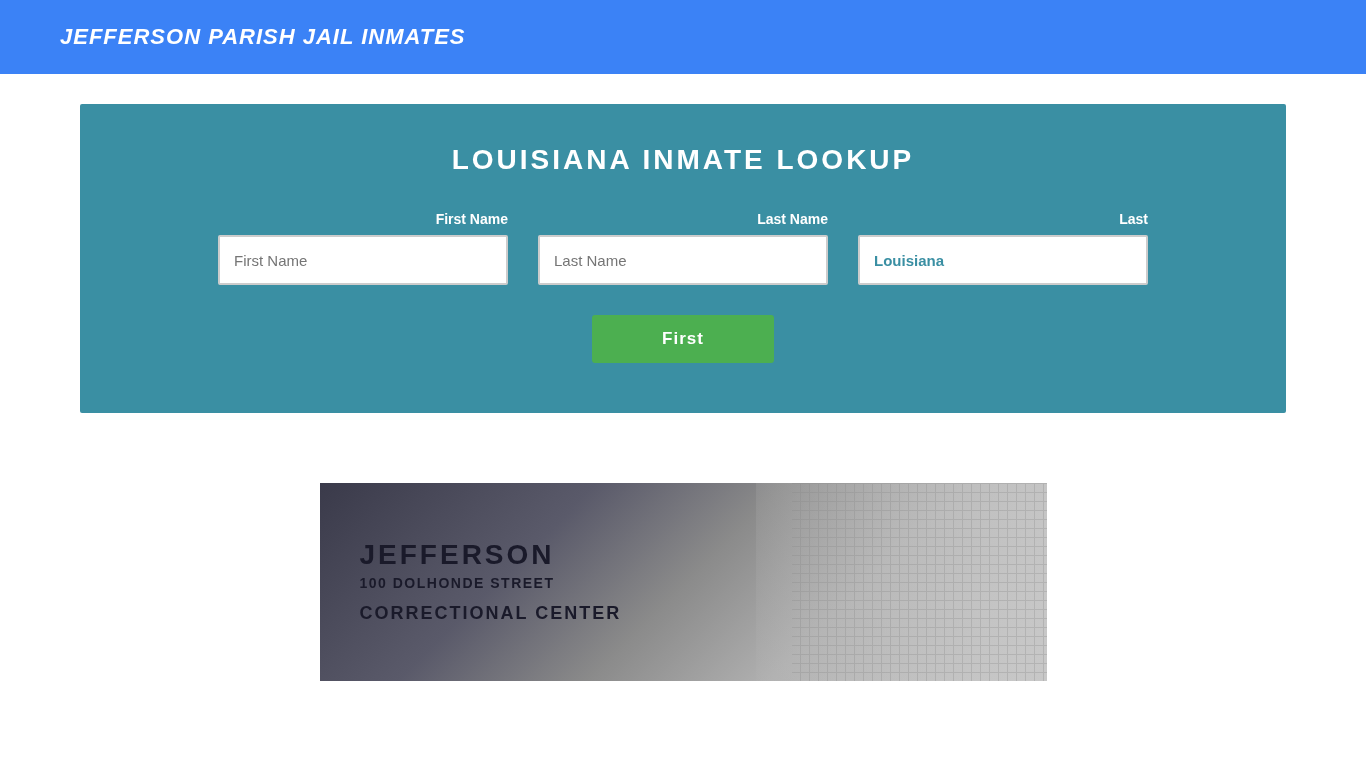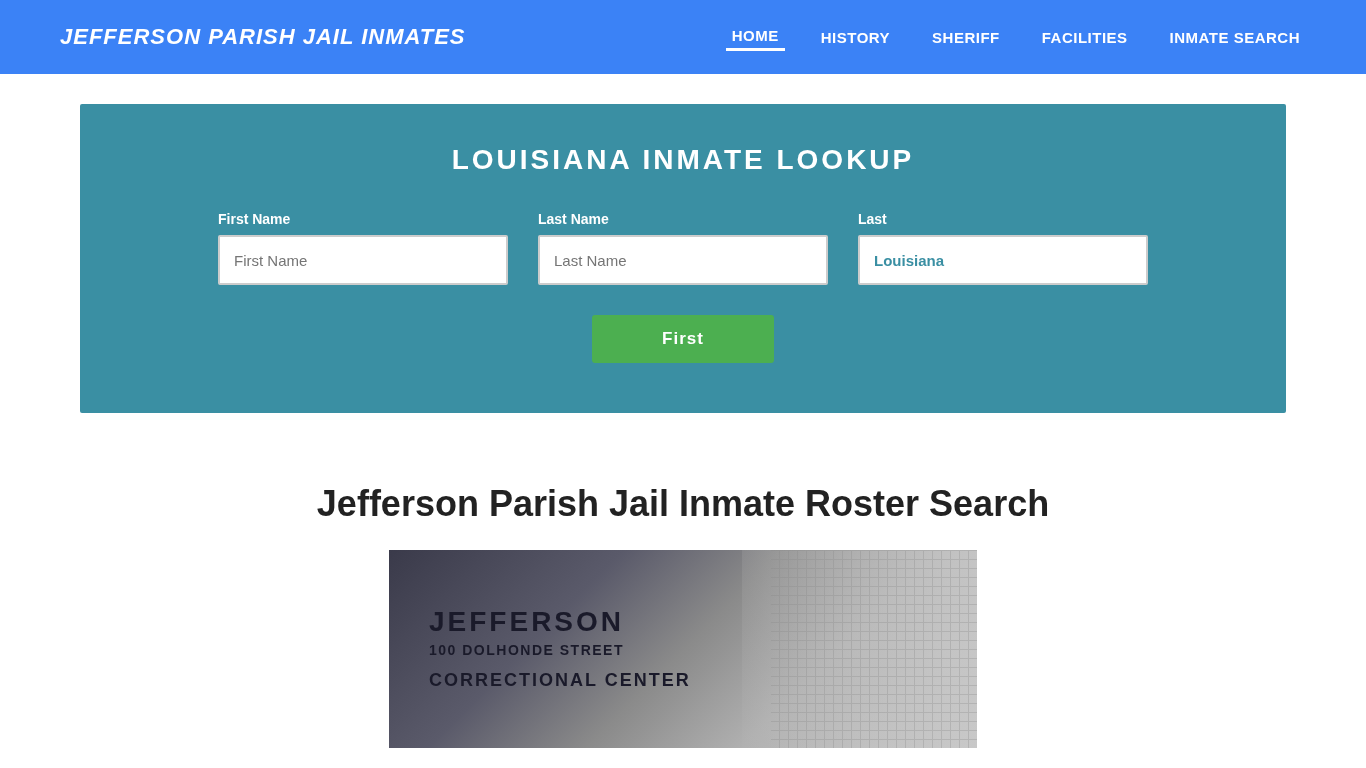--- a/index.html
+++ b/index.html
@@ -81,20 +81,21 @@
       display: flex;
       gap: 30px;
       justify-content: center;
       margin-bottom: 30px;
     }
 
     .field-group {
       display: flex;
       flex-direction: column;
       gap: 8px;
+      align-items: flex-end;
     }
 
     .field-label {
       color: #fff;
       font-size: 14px;
       font-weight: 600;
     }
 
     .field-input {
       width: 290px;
@@ -137,21 +138,21 @@
 
     .roster-title {
       text-align: center;
       font-size: 36px;
       font-weight: 700;
       color: #222;
       margin-bottom: 25px;
     }
 
     .roster-image {
-      width: 588px;
+      width: 727px;
       height: 198px;
       margin: 0 auto;
       display: block;
       background: #555;
       position: relative;
       overflow: hidden;
     }
 
     
     .building-bg {
@@ -219,27 +220,20 @@
         repeating-linear-gradient(0deg, transparent, transparent 8px, #888 8px, #888 9px),
         repeating-linear-gradient(90deg, transparent, transparent 8px, #888 8px, #888 9px);
     }
   </style>
 </head>
 <body>
 
 <header>
   <span class="site-title">Jefferson Parish Jail Inmates</span>
 
-  <nav>
-    <span class="nav-item active">HOME</span>
-    <span class="nav-item">HISTORY</span>
-    <span class="nav-item">SHERIFF</span>
-    <span class="nav-item">FACILITIES</span>
-    <span class="nav-item">INMATE SEARCH</span>
-  </nav>
 </header>
 
 <main>
 
   <section class="search-section">
     <h2 class="search-title">LOUISIANA INMATE LOOKUP</h2>
 
     <div class="search-fields">
 
       <div class="field-group">
@@ -258,21 +252,20 @@
       </div>
 
     </div>
 
     <div class="search-button-row">
       <button class="search-btn">First</button>
     </div>
   </section>
 
   <section class="roster-section">
-    <h2 class="roster-title">Jefferson Parish Jail Inmate Roster Search</h2>
 
     <div class="roster-image">
       <div class="building-bg">
         <div class="building-right"></div>
         <div class="fence-pattern"></div>
         <div class="building-overlay">
           <div class="building-text-main">JEFFERSON</div>
           <div class="building-text-address">100 DOLHONDE STREET</div>
           <div class="building-text-sub">CORRECTIONAL CENTER</div>
         </div>

